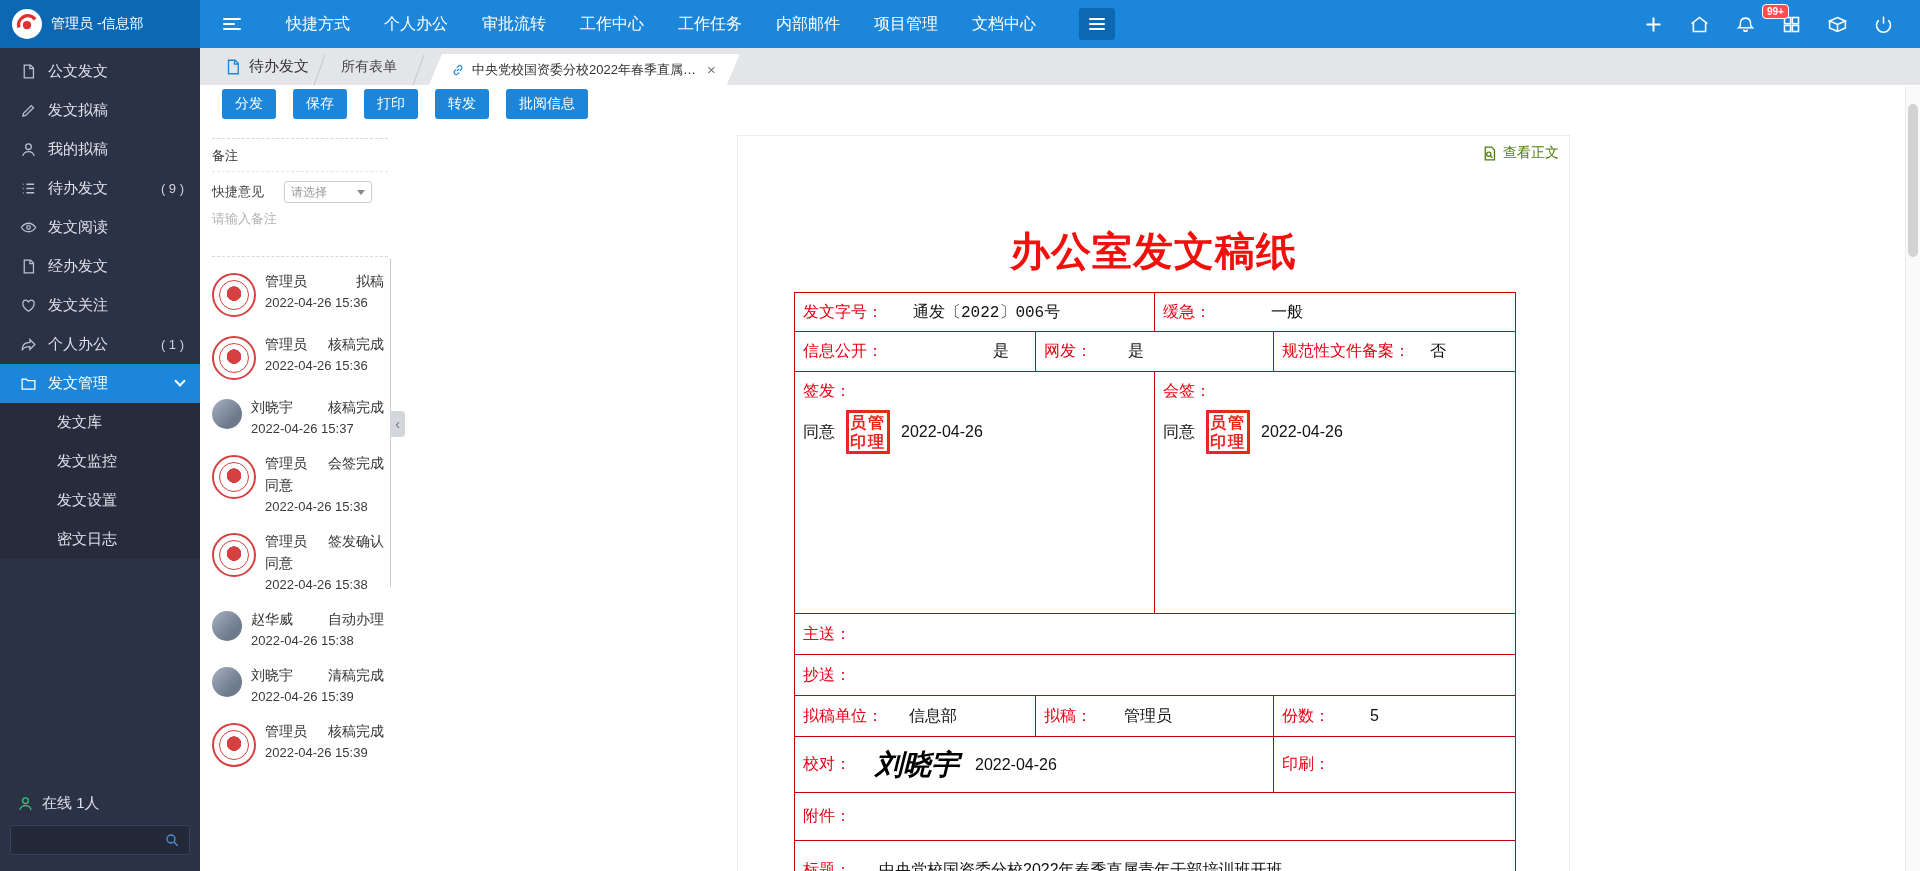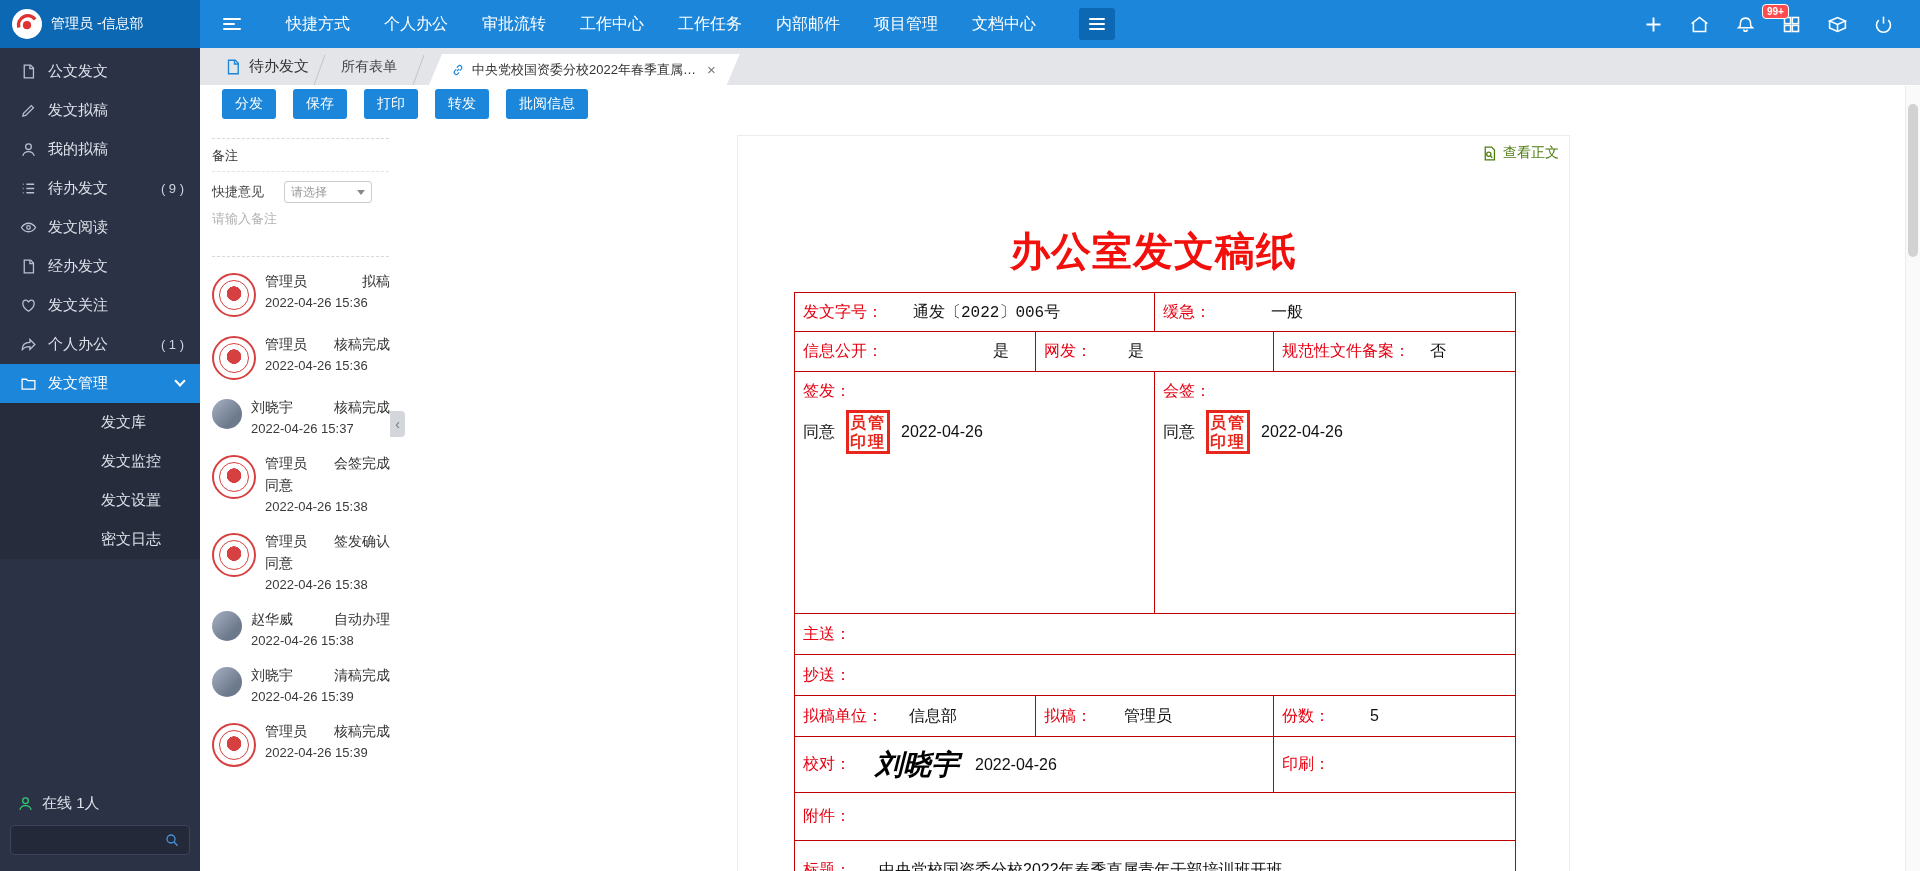--- a/index.html
+++ b/index.html
@@ -34,21 +34,21 @@
   .side-list { padding-top:4px; }
   .side-item { height:39px; display:flex; align-items:center; gap:11px; padding:0 16px 0 20px;
     font-size:15px; cursor:pointer; }
   .side-item .ic { color:#b9c1d2; }
   .side-item.active { background:#1b86da; color:#fff; }
   .side-item.active .ic { color:#fff; }
   .count { margin-left:auto; font-size:13px; color:#cfd4e0; }
   .chev { width:8px; height:8px; border-right:2px solid #fff; border-bottom:2px solid #fff;
     transform:rotate(45deg); margin-left:auto; margin-top:-5px; }
   .sub-list { background:#272c3d; }
-  .sub-item { height:39px; display:flex; align-items:center; padding-left:57px; font-size:15px; cursor:pointer;margin-left:44px; }
+  .sub-item { height:39px; display:flex; align-items:center; padding-left:57px; font-size:15px; cursor:pointer; }
   .online { position:absolute; bottom:58px; left:17px; display:flex; align-items:center; gap:8px; font-size:15px; }
   .online .ic { color:#2ecc71; }
   .side-search { position:absolute; bottom:16px; left:10px; right:10px; height:30px; background:#232938;
     border:1px solid #3c445c; border-radius:4px; display:flex; align-items:center; padding:0 9px; }
   .side-search input { flex:1; background:transparent; border:none; outline:none; color:#dde1ea; font-size:13px; min-width:0; }
   .side-search .ic { width:16px; height:16px; color:#4a90d9; cursor:pointer; }
 
   
   .tabbar { position:absolute; top:48px; left:200px; right:0; height:37px; background:#e3e5e9;
     display:flex; align-items:stretch; z-index:10; }
@@ -67,21 +67,21 @@
   .tab-close::before { content:"×"; }
 
   
   .toolbar { position:absolute; top:85px; left:200px; right:15px; height:37px; background:#fff;
     display:flex; align-items:center; gap:17px; padding-left:22px; z-index:9; }
   .tbtn { background:#1b86da; color:#fff; border:none; font-size:14px; padding:6px 13px;
     border-radius:3px; cursor:pointer; font-family:Liberation Sans, sans-serif; }
 
   
   .panel { position:absolute; top:122px; left:200px; width:207px; bottom:0; background:#fff;
-    border-right:1px solid #a16207; overflow:hidden; }
+    border-right:7px solid #a16207; overflow:hidden; }
   .note-box { margin:16px 12px 0 12px; border-top:1px dashed #d8d8d8; border-bottom:1px dashed #d8d8d8;
     padding:6px 0 12px; }
   .note-title { font-size:13px; color:#333; padding:2px 0 6px; border-bottom:1px dashed #e3e3e3; }
   .quick-row { display:flex; align-items:center; gap:20px; margin:9px 0 7px; font-size:13px; color:#444; }
   .select { width:88px; height:22px; border:1px solid #ccc; border-radius:3px; background:#fff;
     display:flex; align-items:center; justify-content:space-between; padding:0 6px; color:#999;
     font-size:12px; cursor:pointer; }
   .caret { width:0; height:0; border-left:4px solid transparent; border-right:4px solid transparent;
     border-top:5px solid #888; }
   .note-input { color:#b3b3b3; font-size:13px; min-height:34px; cursor:text; }

